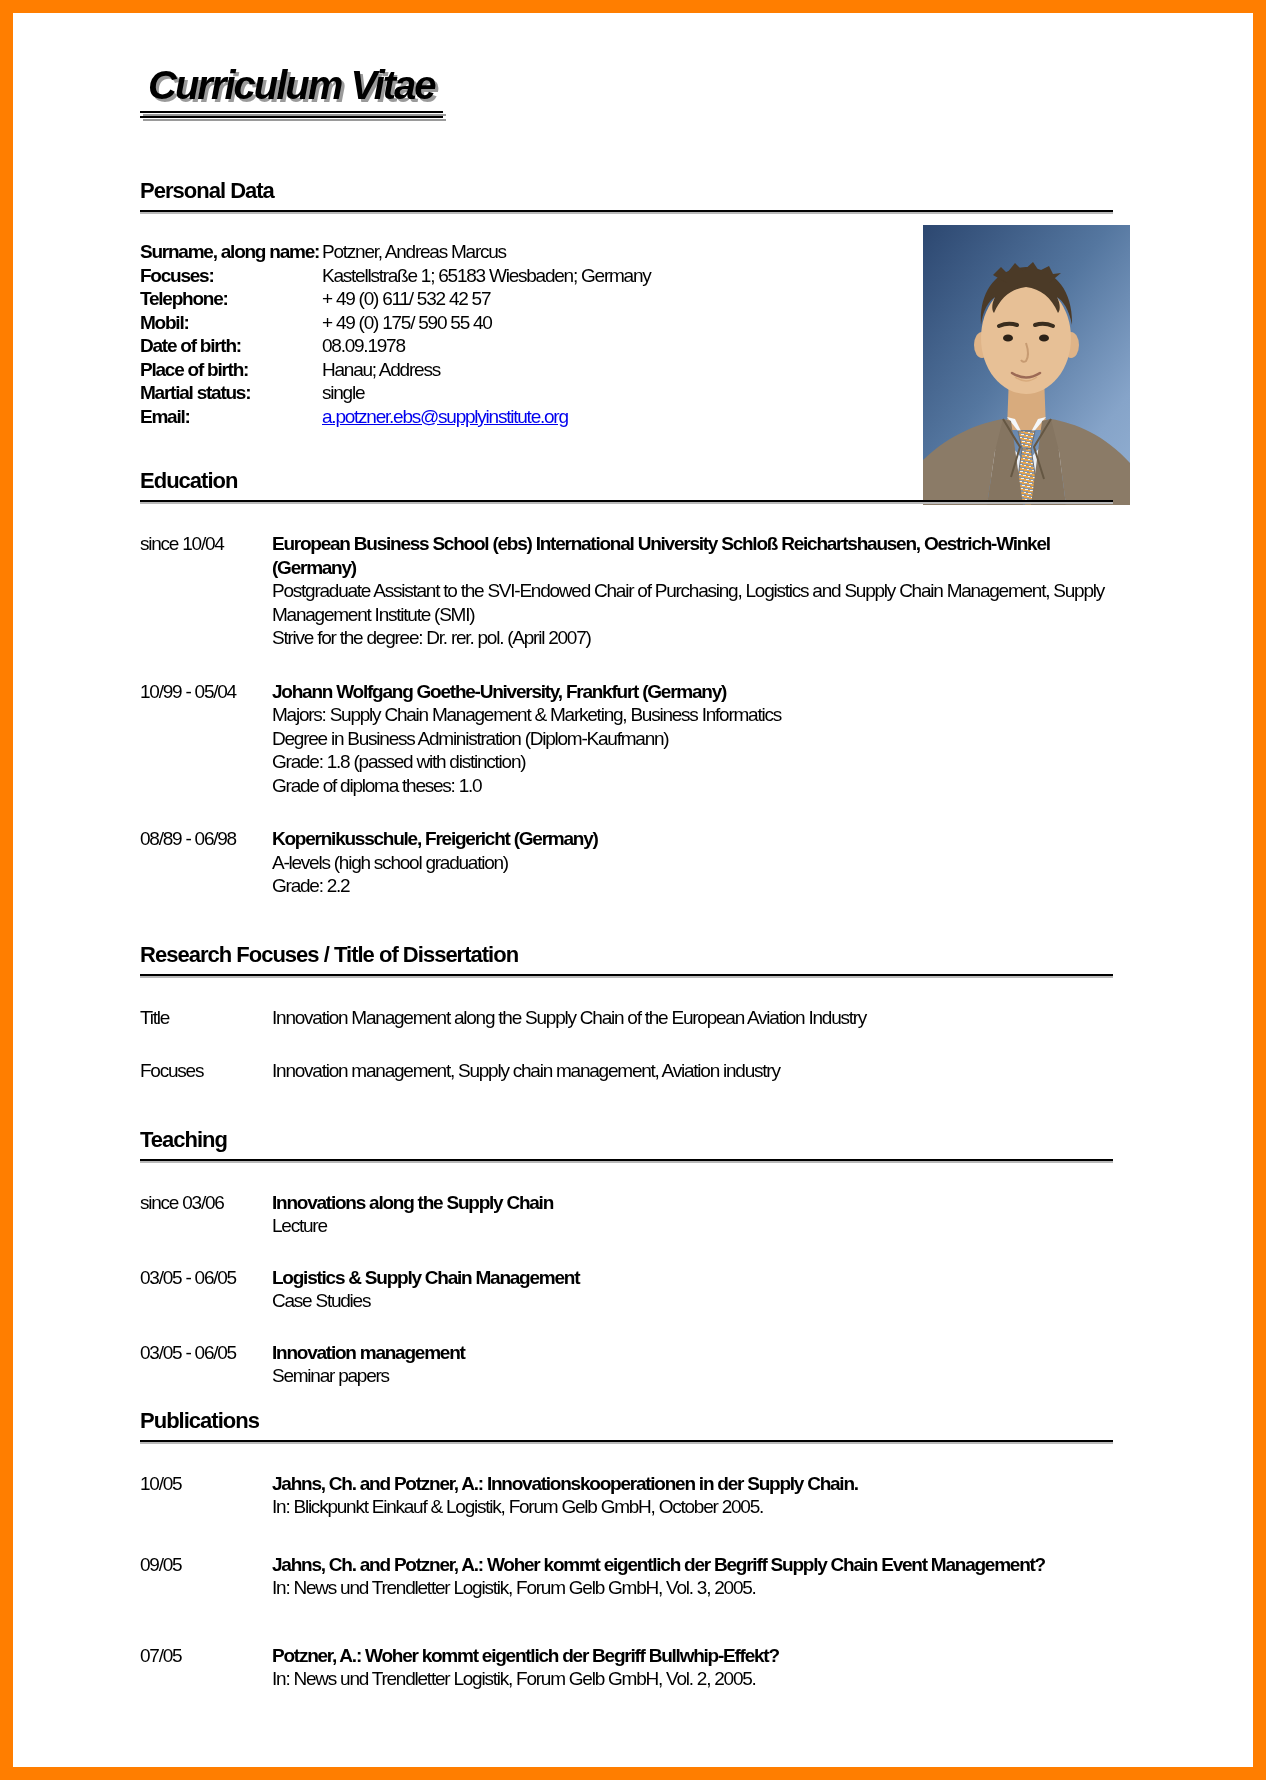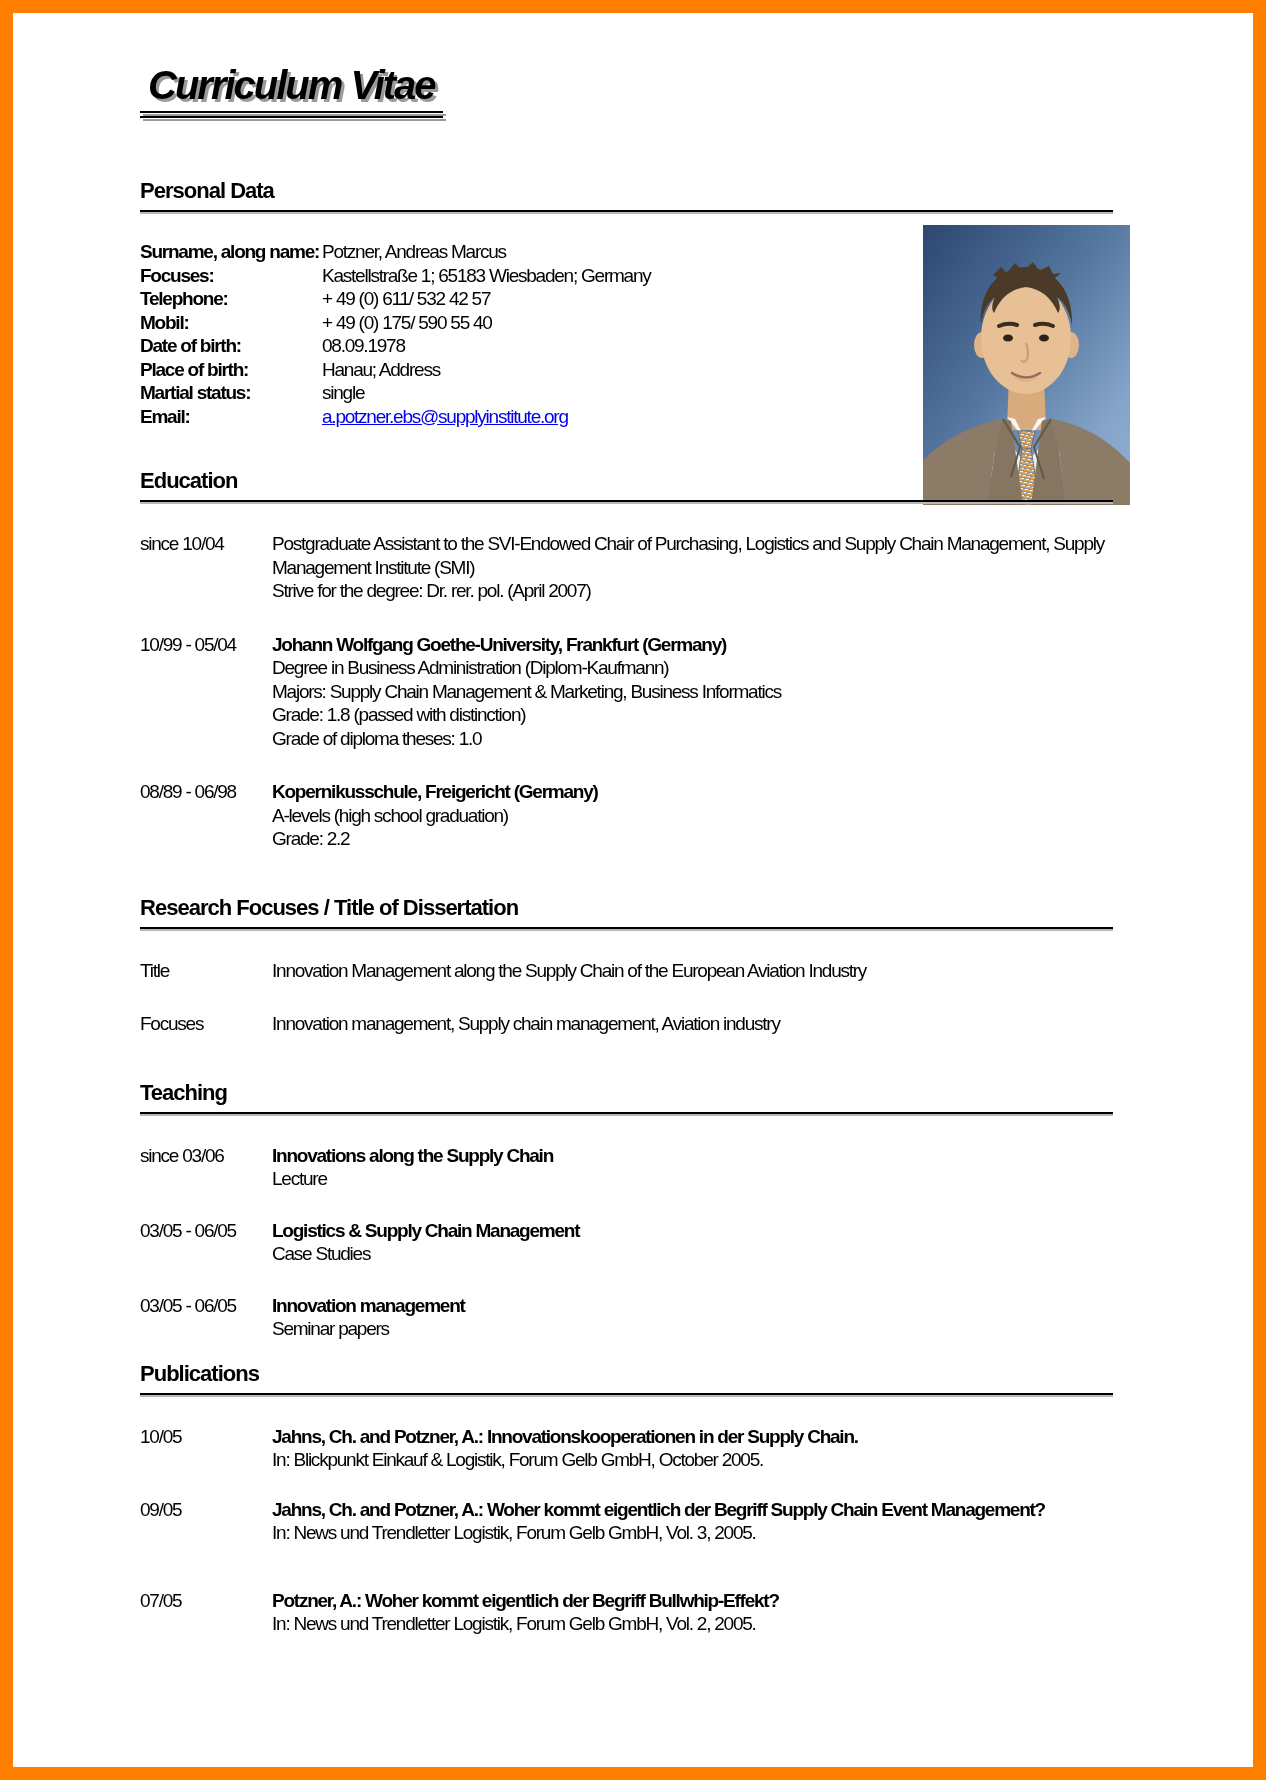--- a/index.html
+++ b/index.html
@@ -64,21 +64,21 @@
   .entry {
     display: grid;
     grid-template-columns: 132px 841px;
     font-size: 19px;
     line-height: 23.5px;
     letter-spacing: -0.065em;
   }
   .entry .e-title { font-weight: bold; }
   .m30 { margin-top: 30px; }
   .m28 { margin-top: 28px; }
-  .m26 { margin-top: 26px; }
+  .m26 { margin-top: 34px; }
   .m44 { margin-top: 44px; }
 
   .kv-row {
     display: grid;
     grid-template-columns: 132px 841px;
     font-size: 19px;
     line-height: 23.5px;
     letter-spacing: -0.065em;
   }
 
@@ -197,31 +197,32 @@
         <span class="pd-label">Email:</span>
         <span class="pd-value"><a href="#" class="email-link">a.potzner.ebs@supplyinstitute.org</a></span>
       </div>
     </div>
 
     <div class="section-heading h-education">Education</div>
 
     <div class="entry m30">
       <span class="e-date">since 10/04</span>
       <span class="e-body">
+        <div class="e-title">European Business School (ebs) International University Schloß Reichartshausen, Oestrich-Winkel (Germany)</div>
         <div class="e-line">Postgraduate Assistant to the SVI-Endowed Chair of Purchasing, Logistics and Supply Chain Management, Supply Management Institute (SMI)</div>
         <div class="e-line">Strive for the degree: Dr. rer. pol. (April 2007)</div>
       </span>
     </div>
 
     <div class="entry m30">
       <span class="e-date">10/99 - 05/04</span>
       <span class="e-body">
         <div class="e-title">Johann Wolfgang Goethe-University, Frankfurt (Germany)</div>
+        <div class="e-line">Majors: Supply Chain Management &amp; Marketing, Business Informatics</div>
         <div class="e-line">Degree in Business Administration (Diplom-Kaufmann)</div>
-        <div class="e-line">Majors: Supply Chain Management &amp; Marketing, Business Informatics</div>
         <div class="e-line">Grade: 1.8 (passed with distinction)</div>
         <div class="e-line">Grade of diploma theses: 1.0</div>
       </span>
     </div>
 
     <div class="entry m30">
       <span class="e-date">08/89 - 06/98</span>
       <span class="e-body">
         <div class="e-title">Kopernikusschule, Freigericht (Germany)</div>
         <div class="e-line">A-levels (high school graduation)</div>

